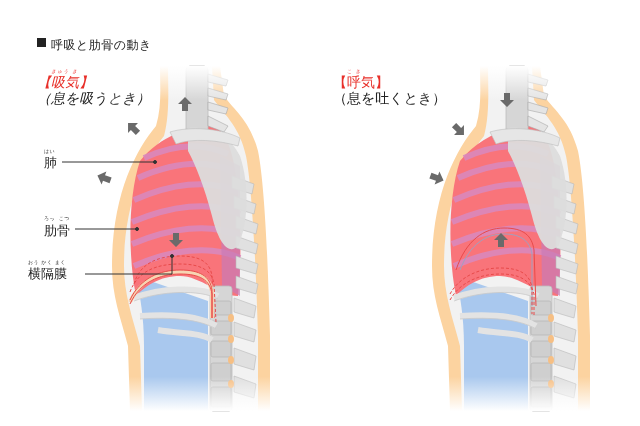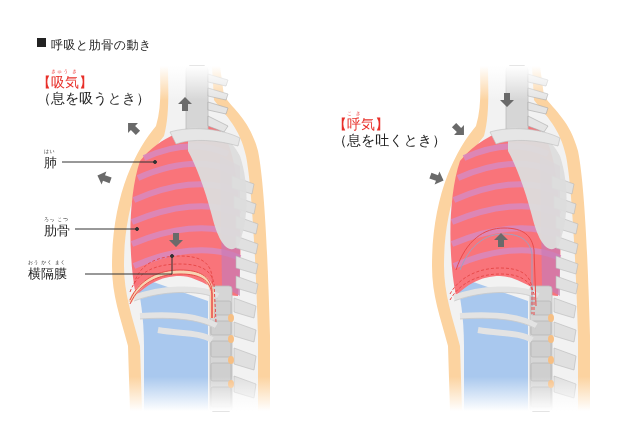--- a/index.html
+++ b/index.html
@@ -13,37 +13,37 @@
   .phase .sub  { color:#222; font-size:14px; line-height:17px; }
   .label { position:absolute; font-size:13px; }
   .label .r { font-size:5px; display:block; line-height:6px; letter-spacing:0.5px; }
   svg.fig { position:absolute; top:0; left:0; }
 </style>
 </head>
 <body>
 
 <div class="title"><span class="sq"></span><span>呼吸と肋骨の動き</span></div>
 
-<div class="phase" style="left:37px; top:68px;">
+<div class="phase" style="left:37px; top:68px;font-style:italic;">
   <div class="ruby" style="padding-left:14px;">きゅう き</div>
   <div class="name">【吸気】</div>
   <div class="sub">（息を吸うとき）</div>
 </div>
 
-<div class="phase" style="left:333px; top:68px;margin-top:42px;">
+<div class="phase" style="left:333px; top:68px;">
   <div class="ruby" style="padding-left:14px;">こ き</div>
   <div class="name">【呼気】</div>
   <div class="sub">（息を吐くとき）</div>
 </div>
 
 <div class="label" style="left:44px; top:148px;">
   <span class="r">はい</span>
   <span>肺</span>
 </div>
-<div class="label" style="left:44px; top:216px;">
+<div class="label" style="left:44px; top:216px;font-family:Liberation Mono, monospace;">
   <span class="r">ろっ こつ</span>
   <span>肋骨</span>
 </div>
 <div class="label" style="left:28px; top:259px;">
   <span class="r">おう かく まく</span>
   <span>横隔膜</span>
 </div>
 
 <svg class="fig" width="640" height="426" viewBox="0 0 640 426">
   <defs>

